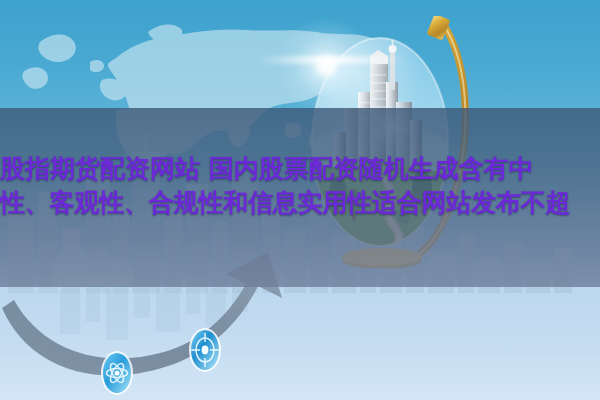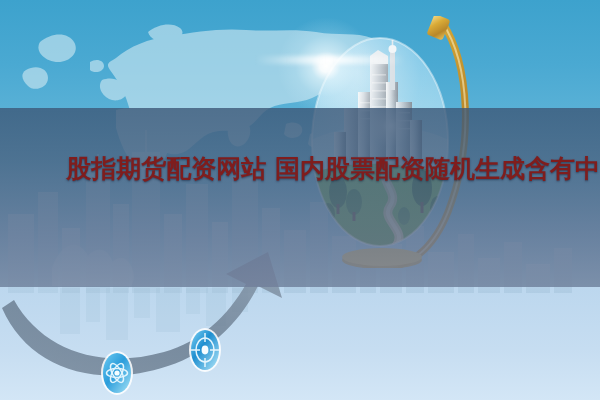--- a/index.html
+++ b/index.html
@@ -147,22 +147,22 @@
         rgba(96,112,143,.80) 72%,
         rgba(113,126,154,.80) 100%);
   }
 
   
   .headline {
     position: absolute;
     left: 0;
     top: 152px;
     width: 600px;
-    text-align: right;
-    color: #7f1d1d;
+    text-align: left;
+    color: #6d28d9;
     font-family: "DejaVu Sans", "Liberation Sans", sans-serif;
     font-weight: bold;
     font-size: 25px;
     line-height: 34px;
     letter-spacing: 0px;
     white-space: nowrap;
     text-shadow: 0 1px 2px rgba(20,35,60,.55);
   }
   .headline .ln { display: block; }
   .headline .ln-wide { letter-spacing: -0.2px; }
@@ -454,15 +454,16 @@
         <line x1="22" y1="23" x2="31" y2="23"></line>
       </g>
       <ellipse cx="17" cy="23" rx="3.4" ry="4.4" fill="#f6fdff"></ellipse>
     </svg>
   </div>
 
   <div class="title-band"></div>
 
   <div class="headline">
     <span class="ln">股指期货配资网站 国内股票配资随机生成含有中</span>
+    <span class="ln ln-wide">性、客观性、合规性和信息实用性适合网站发布不超</span>
   </div>
 
 </div>
 
 </body></html>

